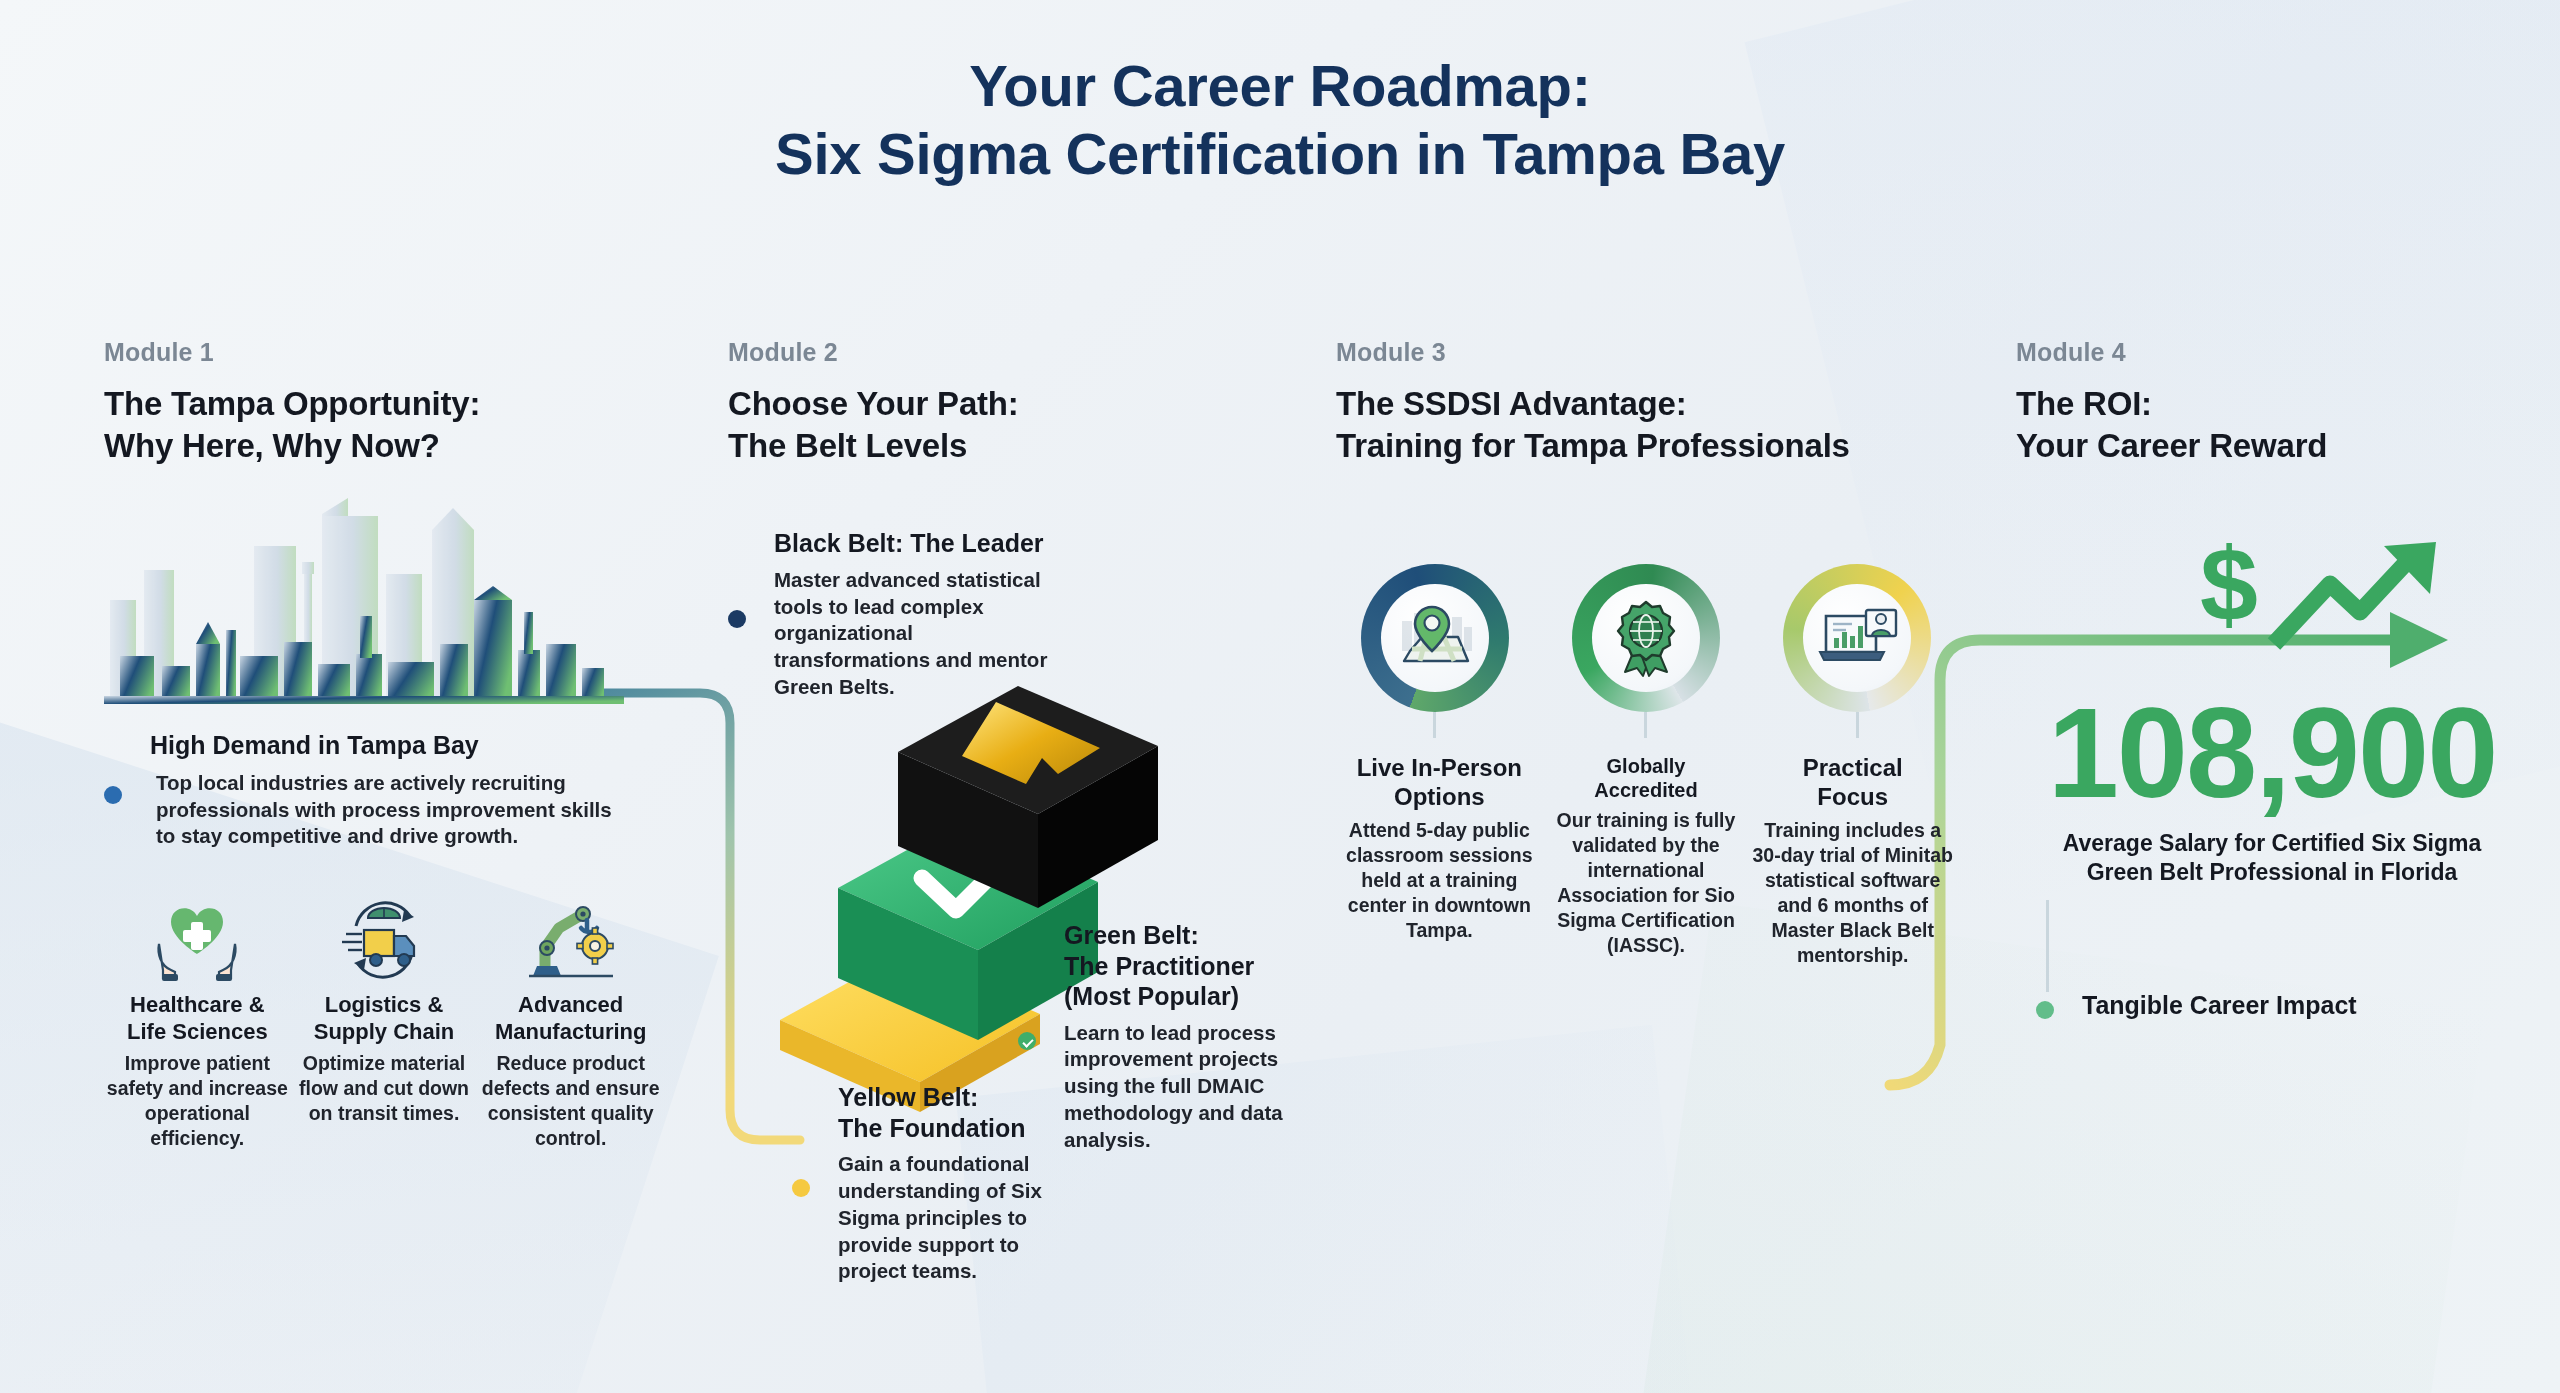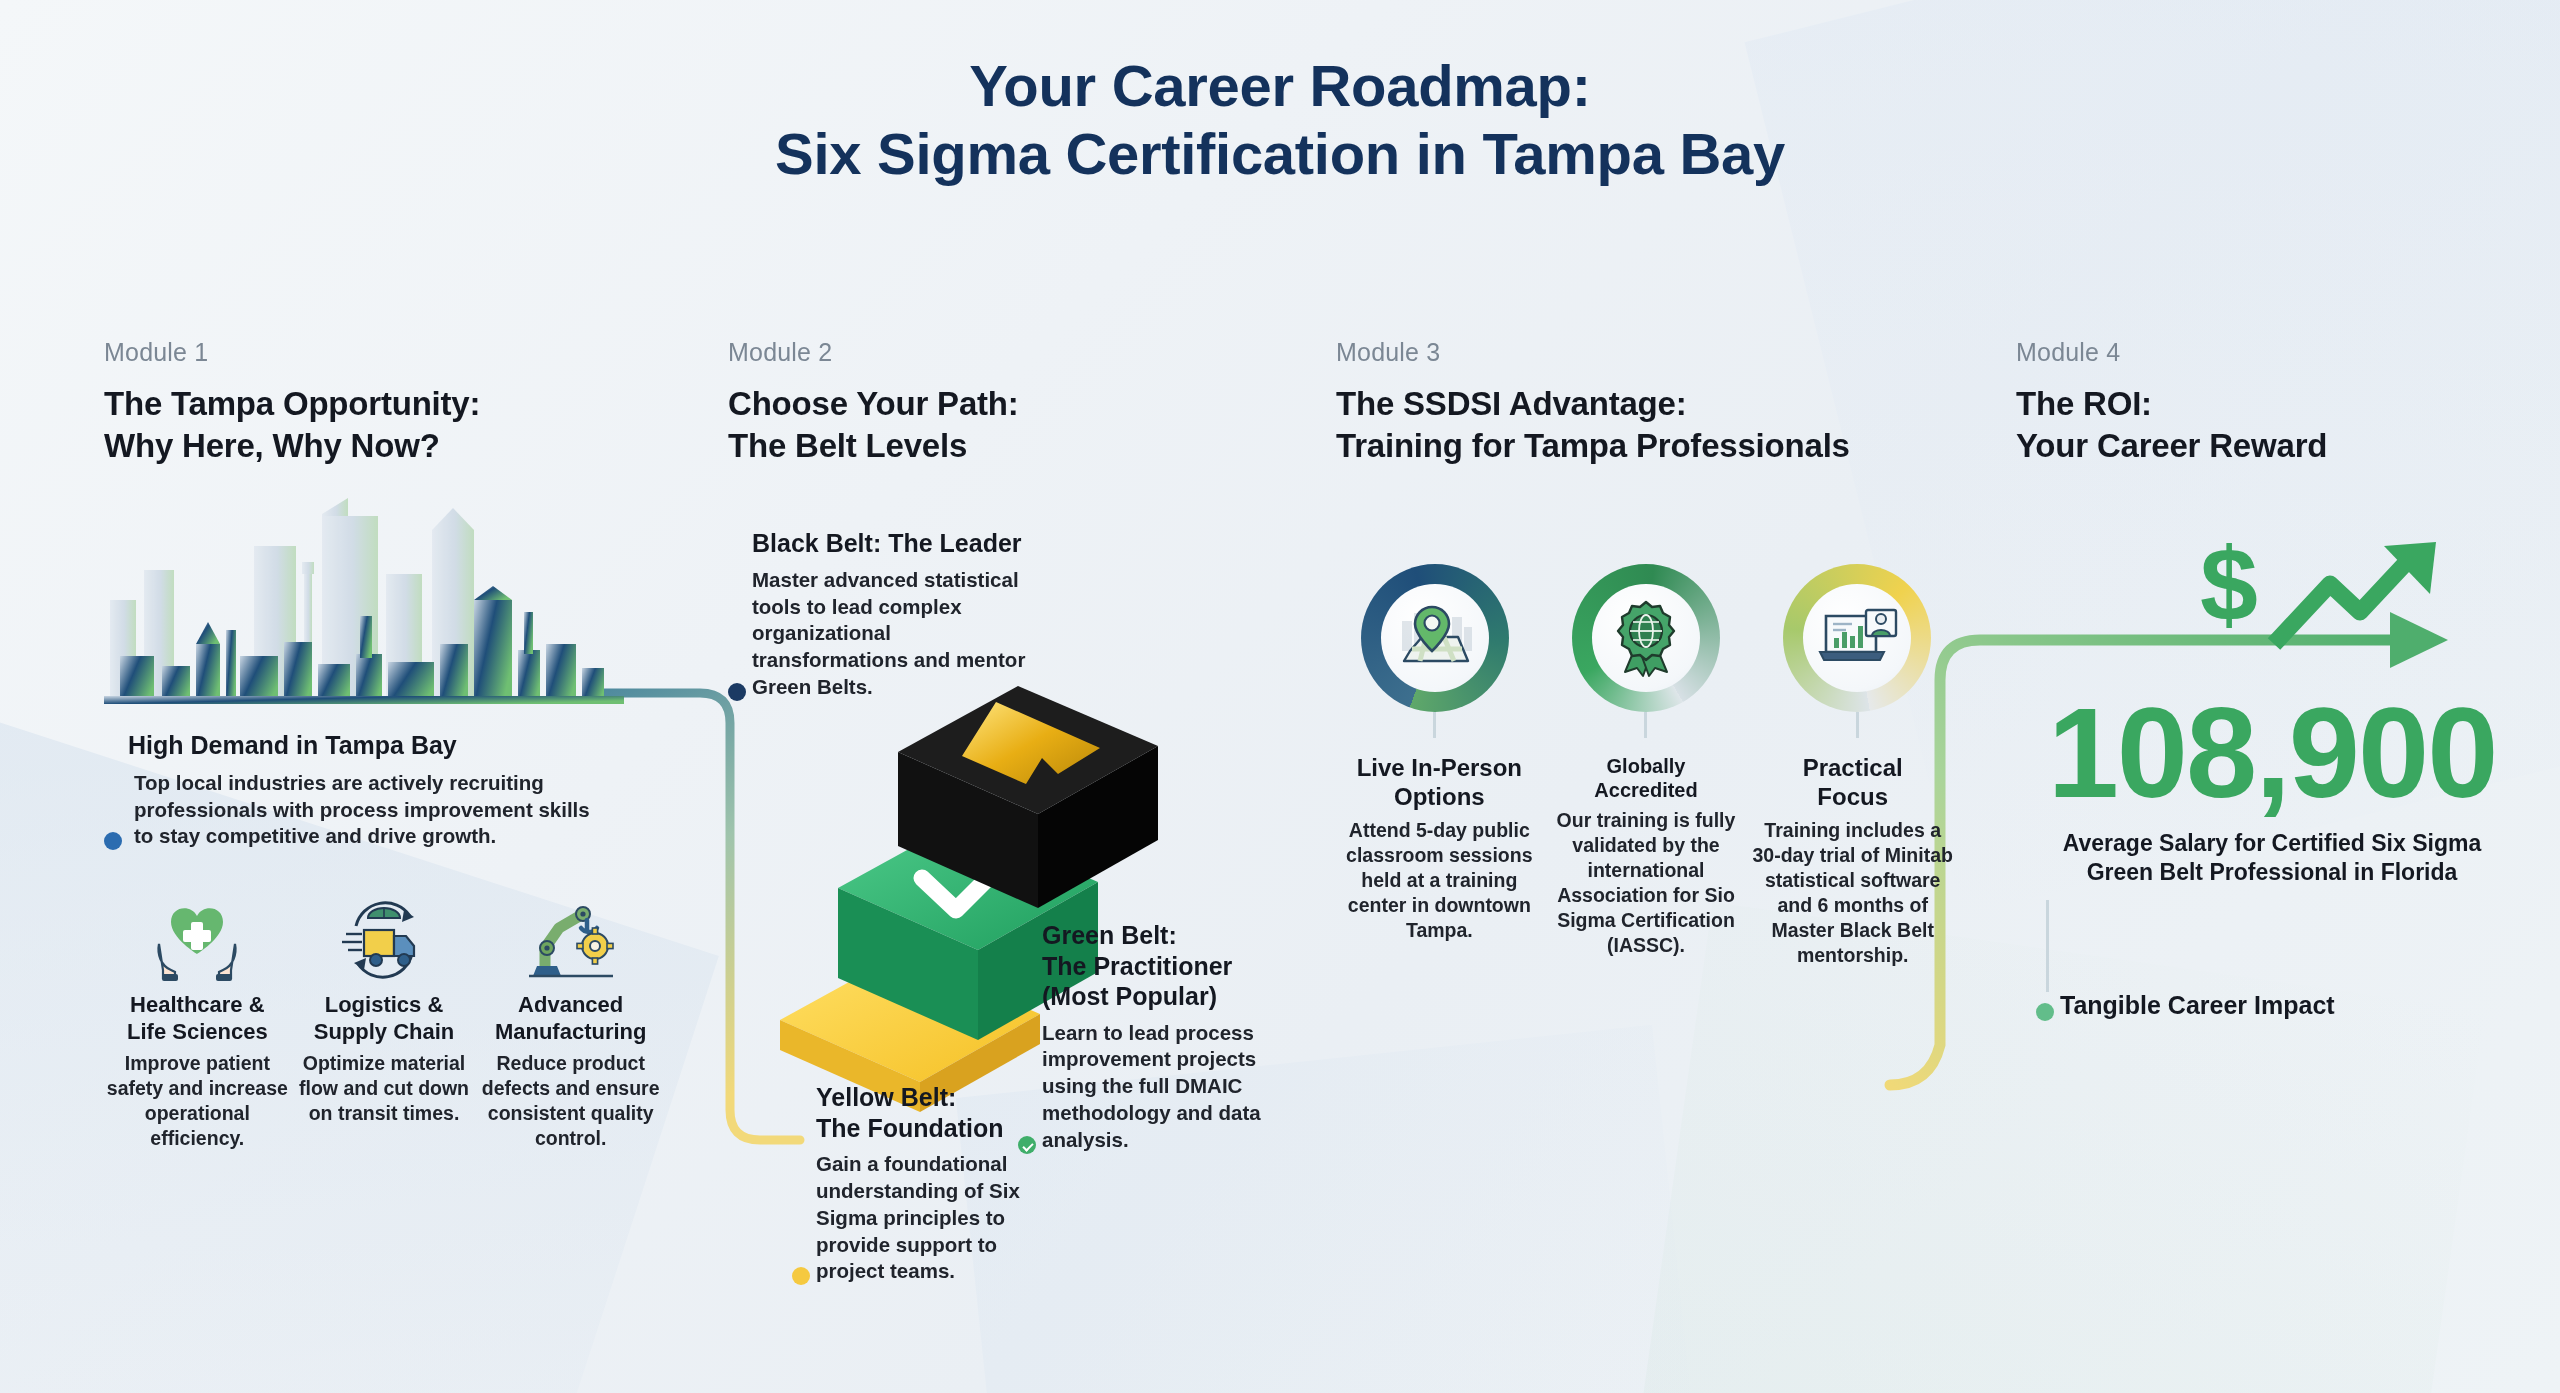--- a/index.html
+++ b/index.html
@@ -32,29 +32,29 @@
   #title {
     position: absolute; left: 0; top: 52px; width: 100%;
     text-align: center; color: #14325c;
     font-weight: bold; font-size: 58px; line-height: 1.18;
     letter-spacing: -.3px;
   }
   #title .l2 { display: block; }
 
   
   .col { position: absolute; top: 338px; }
-  .mod-label { font-size: 25px; color: #7b8794; letter-spacing: .2px; }
+  .mod-label { font-size: 25px; color: #7b8794; letter-spacing: .2px; font-weight: bold; }
   .mod-title {
     margin-top: 16px; font-size: 33px; font-weight: bold;
     color: #141821; line-height: 1.26; letter-spacing: -.2px;
   }
   .mod-title .l2 { display: block; }
 
   
-  .bullet-row { display: flex; gap: 6px; align-items: flex-end; }
+  .bullet-row { display: flex; gap: 28px; align-items: center; }
   .dot { width: 18px; height: 18px; border-radius: 50%; flex: 0 0 18px; margin-top: 9px; }
   .dot-blue { background: #2b6cb0; }
   .dot-navy { background: #1b3a63; }
   .dot-green { background: #3fae6a; position: relative; }
   .dot-green::after {
     content: ""; position: absolute; left: 5px; top: 7px;
     width: 8px; height: 4px; border-left: 2.4px solid #fff; border-bottom: 2.4px solid #fff;
     transform: rotate(-45deg);
   }
   .dot-yellow { background: #f5c940; }

